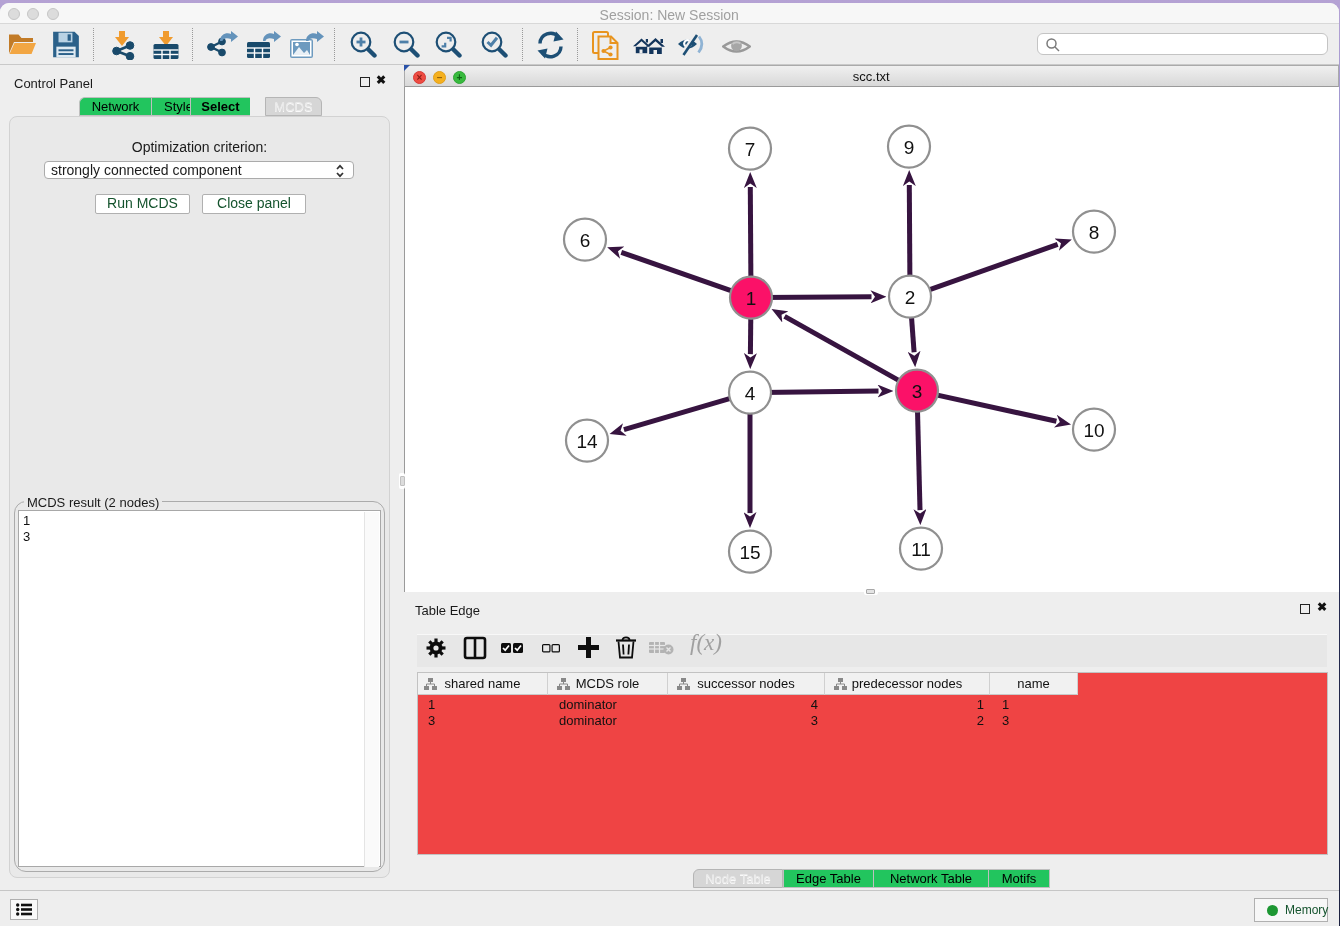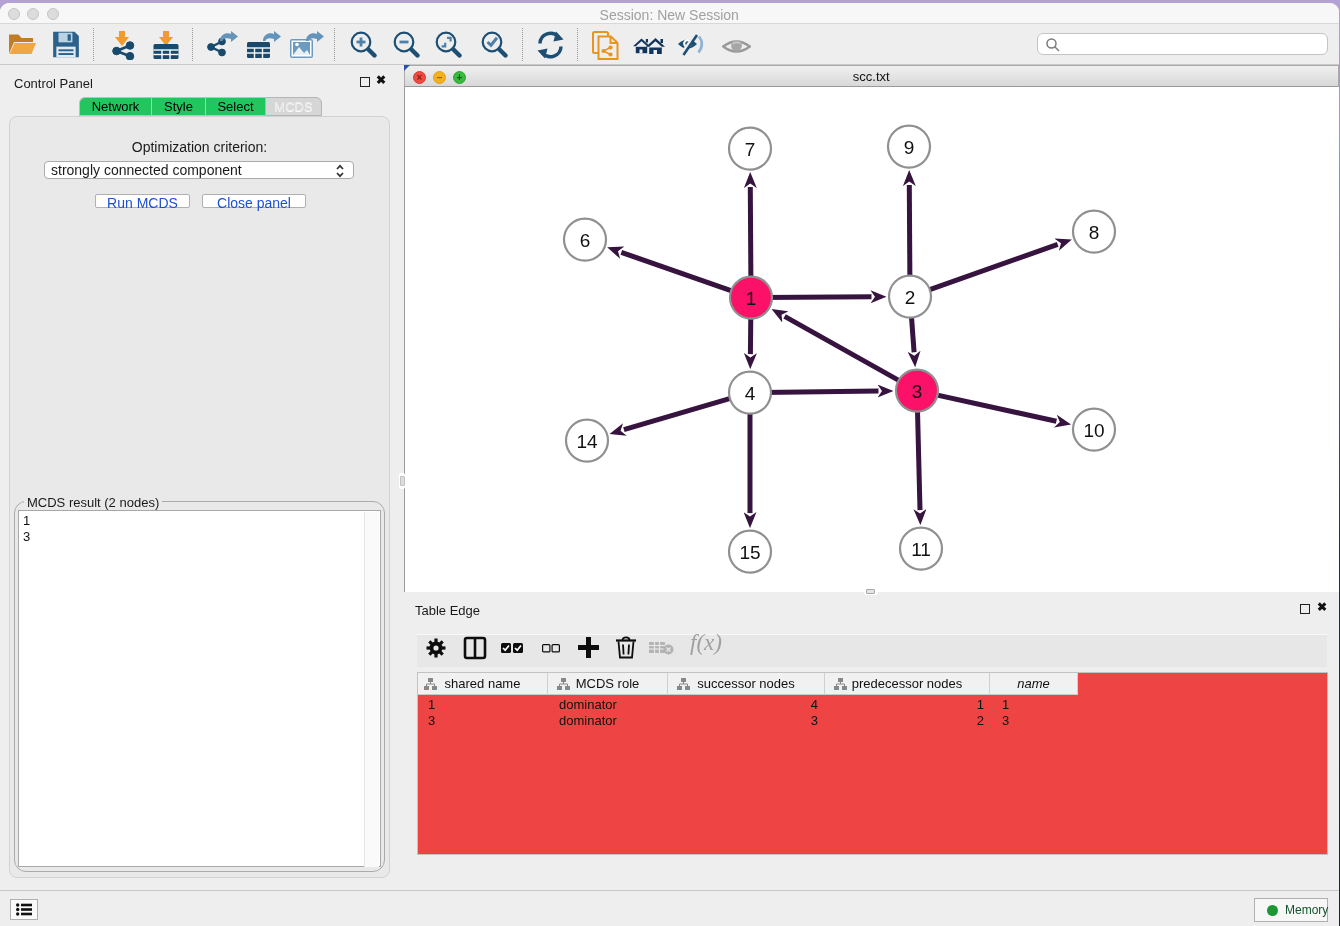--- a/index.html
+++ b/index.html
@@ -23,21 +23,21 @@
 .tab { position:absolute; top:0; height:19px; background:#22c55e; border:1px solid #bfbfbf; border-right:none; color:#000; text-align:center; line-height:18px; }
 .tab.last { border-right:1px solid #bfbfbf; border-radius:0 6px 6px 0; }
 .tab.sel { background:#d6d6d6; color:#e9e9e9; text-shadow:0 1px 0 #fafafa; border:1px solid #b5b5b5; }
 .tab.first { border-radius:6px 0 0 6px; }
 .tabbar .tab { border-radius:0; }
 .tabbar .tab.first { border-radius:6px 0 0 0; }
 .tabbar .tab.sel.last { border-radius:0 6px 0 0; }
 .cp-sub { position:absolute; left:9px; top:51px; width:381px; height:762px; background:#e9e9e9; border:1px solid #d2d2d2; border-radius:8px; }
 .opt-label { position:absolute; left:0; top:22px; width:100%; text-align:center; font-size:14px; color:#1a1a1a; }
 .combo { position:absolute; left:34px; top:44px; width:310px; height:18px; background:#fff; border:1px solid #ababab; border-radius:4px; font-size:14px; color:#1a1a1a; line-height:16px; padding-left:6px; }
-.btn { position:absolute; height:14px; background:#fff; border:1px solid #b0b0b0; border-radius:2px; font-size:14px; color:#1d4ed8; text-align:center; line-height:16px; }
+.btn { position:absolute; height:20px; background:#fff; border:1px solid #b0b0b0; border-radius:2px; font-size:14px; color:#14532d; text-align:center; line-height:16px; }
 .fieldset { position:absolute; left:4px; top:384px; width:371px; height:371px; border:1px solid #ababab; border-radius:12px; }
 .fieldset .legend { position:absolute; left:9px; top:-7px; background:#e9e9e9; padding:0 3px; font-size:13px; color:#1a1a1a; }
 .ta { position:absolute; left:3px; top:8px; width:363px; height:357px; background:#fff; border:1px solid #a8a8a8; }
 .ta-scroll { position:absolute; right:1px; top:1px; width:15px; height:355px; background:#fafafa; border-left:1px solid #e4e4e4; }
 .ta-text { position:absolute; left:4px; top:2px; font-size:13px; color:#111; line-height:16px; }
 
 #netframe { position:absolute; left:404px; top:62px; width:934.5px; height:527px; }
 .nf-title { position:absolute; left:0; top:0; width:100%; height:22px; background:linear-gradient(180deg,#f0f0f0,#d8d8d8); border:1px solid #aaaaaa; border-bottom:1px solid #9a9a9a; }
 .mac { position:absolute; top:4.5px; width:13px; height:13px; border-radius:50%; font-size:10px; font-weight:bold; text-align:center; line-height:12px; }
 .nf-text { position:absolute; top:3px; width:100%; text-align:center; font-size:13px; color:#111; }
@@ -212,21 +212,21 @@
       <path d="M10.5 5 a5.5 4.5 0 0 1 8 -0.5" fill="none" stroke="#c6c6c6" stroke-width="1.8"></path>
     </svg>
   </div>
   <div id="cpanel">
     <div class="ptitle">Control Panel</div>
     <div class="float-ico" style="left:360px; top:12px;"></div>
     <div class="close-x" style="left:376px; top:8px;">✖</div>
     <div class="tabbar" style="left:79px; top:32px; width:243px;">
       <div class="tab first" style="left:0; width:72px;">Network</div>
       <div class="tab" style="left:72px; width:54px;">Style</div>
-      <div class="tab" style="left:126px; width:60px;">Select</div>
+      <div class="tab" style="left:111px; width:60px;font-weight:bold;">Select</div>
       <div class="tab sel last" style="left:186px; width:57px;">MCDS</div>
     </div>
     <div class="cp-sub">
       <div class="opt-label">Optimization criterion:</div>
       <div class="combo">strongly connected component
         <svg style="position:absolute;right:8px;top:2px;" width="10" height="14" viewBox="0 0 10 14">
           <path d="M2 5 L5 1.8 L8 5 M2 9 L5 12.2 L8 9" fill="none" stroke="#333" stroke-width="1.7"></path>
         </svg>
       </div>
       <div class="btn" style="left:85px; top:77px; width:95px;">Run MCDS</div>
@@ -378,32 +378,38 @@
               <rect x="0" y="8" width="5" height="4" fill="#888"></rect>
               <rect x="8" y="8" width="5" height="4" fill="#888"></rect>
               <path d="M6.5 4 V6 M2.5 8 V6 H10.5 V8" stroke="#888" fill="none"></path>
             </svg>successor nodes</div>
         <div class="thcell" style="left:407px; width:165px;"><svg class="hier" style="left:9px;" viewBox="0 0 13 12">
               <rect x="4" y="0" width="5" height="4" fill="#888"></rect>
               <rect x="0" y="8" width="5" height="4" fill="#888"></rect>
               <rect x="8" y="8" width="5" height="4" fill="#888"></rect>
               <path d="M6.5 4 V6 M2.5 8 V6 H10.5 V8" stroke="#888" fill="none"></path>
             </svg>predecessor nodes</div>
-        <div class="thcell" style="left:572px; width:88px;font-style:italic;">name</div>
+        <div class="thcell" style="left:572px; width:88px;">name</div>
       </div>
       <div class="trow" style="left:10px; top:24px;">1</div>
       <div class="trow" style="left:141px; top:24px;">dominator</div>
       <div class="trow" style="left:250px; top:24px; width:150px; text-align:right;">4</div>
       <div class="trow" style="left:407px; top:24px; width:159px; text-align:right;">1</div>
       <div class="trow" style="left:584px; top:24px;">1</div>
       <div class="trow" style="left:10px; top:40px;">3</div>
       <div class="trow" style="left:141px; top:40px;">dominator</div>
       <div class="trow" style="left:250px; top:40px; width:150px; text-align:right;">3</div>
       <div class="trow" style="left:407px; top:40px; width:159px; text-align:right;">2</div>
       <div class="trow" style="left:584px; top:40px;">3</div>
+    </div>
+    <div class="tabbar" style="left:289px; top:277px; width:357px;">
+      <div class="tab sel first" style="left:0; width:90px;">Node Table</div>
+      <div class="tab" style="left:90px; width:90px;">Edge Table</div>
+      <div class="tab" style="left:180px; width:115px;">Network Table</div>
+      <div class="tab last" style="left:295px; width:62px;">Motifs</div>
     </div>
   </div>
   <div style="position:absolute;left:399px;top:470px;width:6px;height:16px;background:#ffffff;border-radius:2px;"></div>
   <div style="position:absolute;left:399.5px;top:473px;width:5px;height:10px;background:#dcdcdc;border:1px solid #c0c0c0;border-radius:1px;"></div>
   <div style="position:absolute;left:864px;top:585px;width:14px;height:7px;background:#ffffff;border-radius:2px;"></div>
   <div style="position:absolute;left:866px;top:586px;width:9px;height:5px;background:#e4e4e4;border:1px solid #a8a8a8;border-radius:1px;"></div>
   <div id="statusbar">
     <div class="sb-btn">
       <svg style="position:absolute;left:5px;top:3px;" width="16" height="13" viewBox="0 0 16 13">
         <circle cx="1.7" cy="2" r="1.7" fill="#111"></circle>

